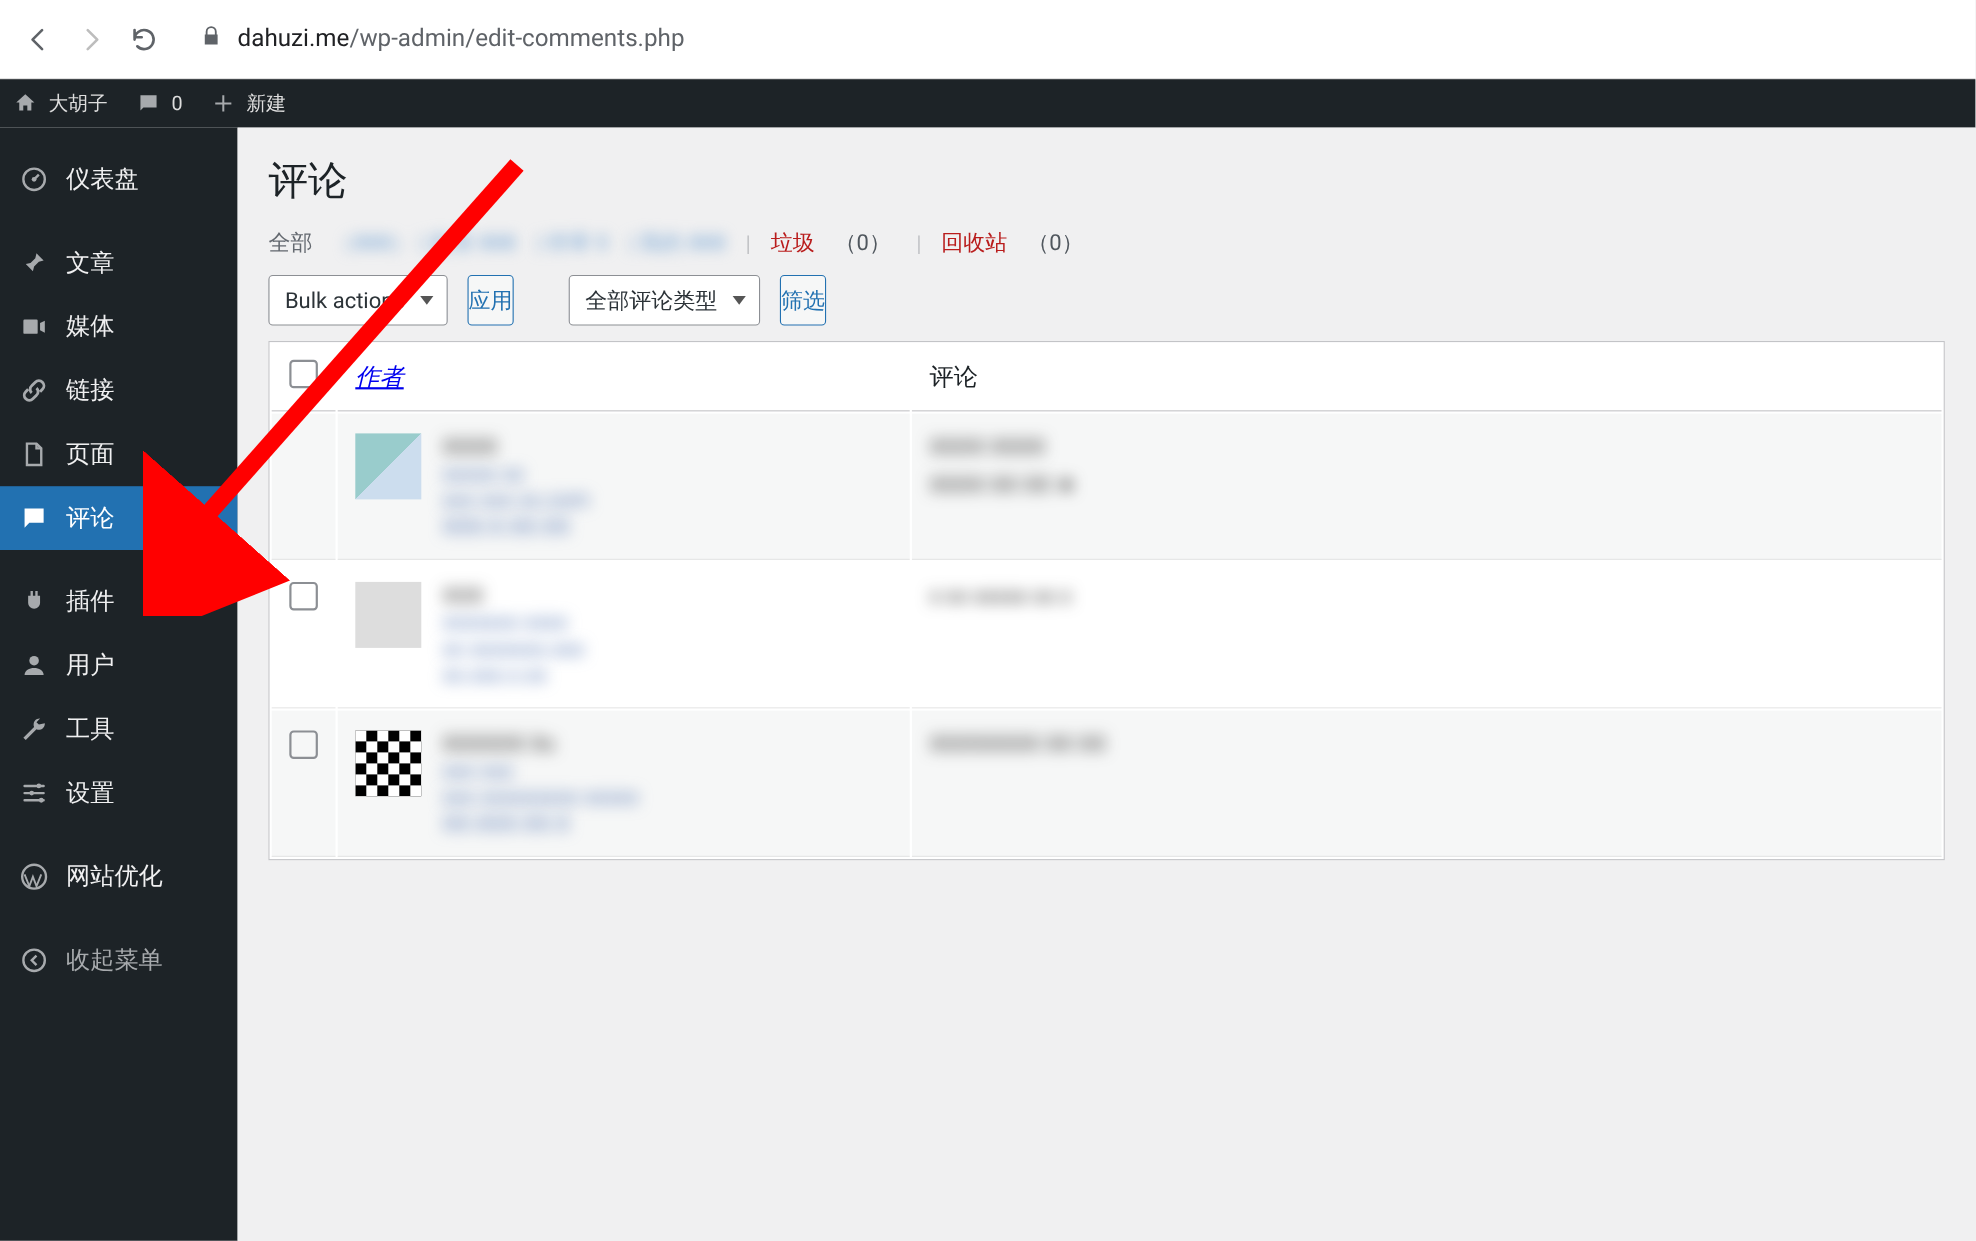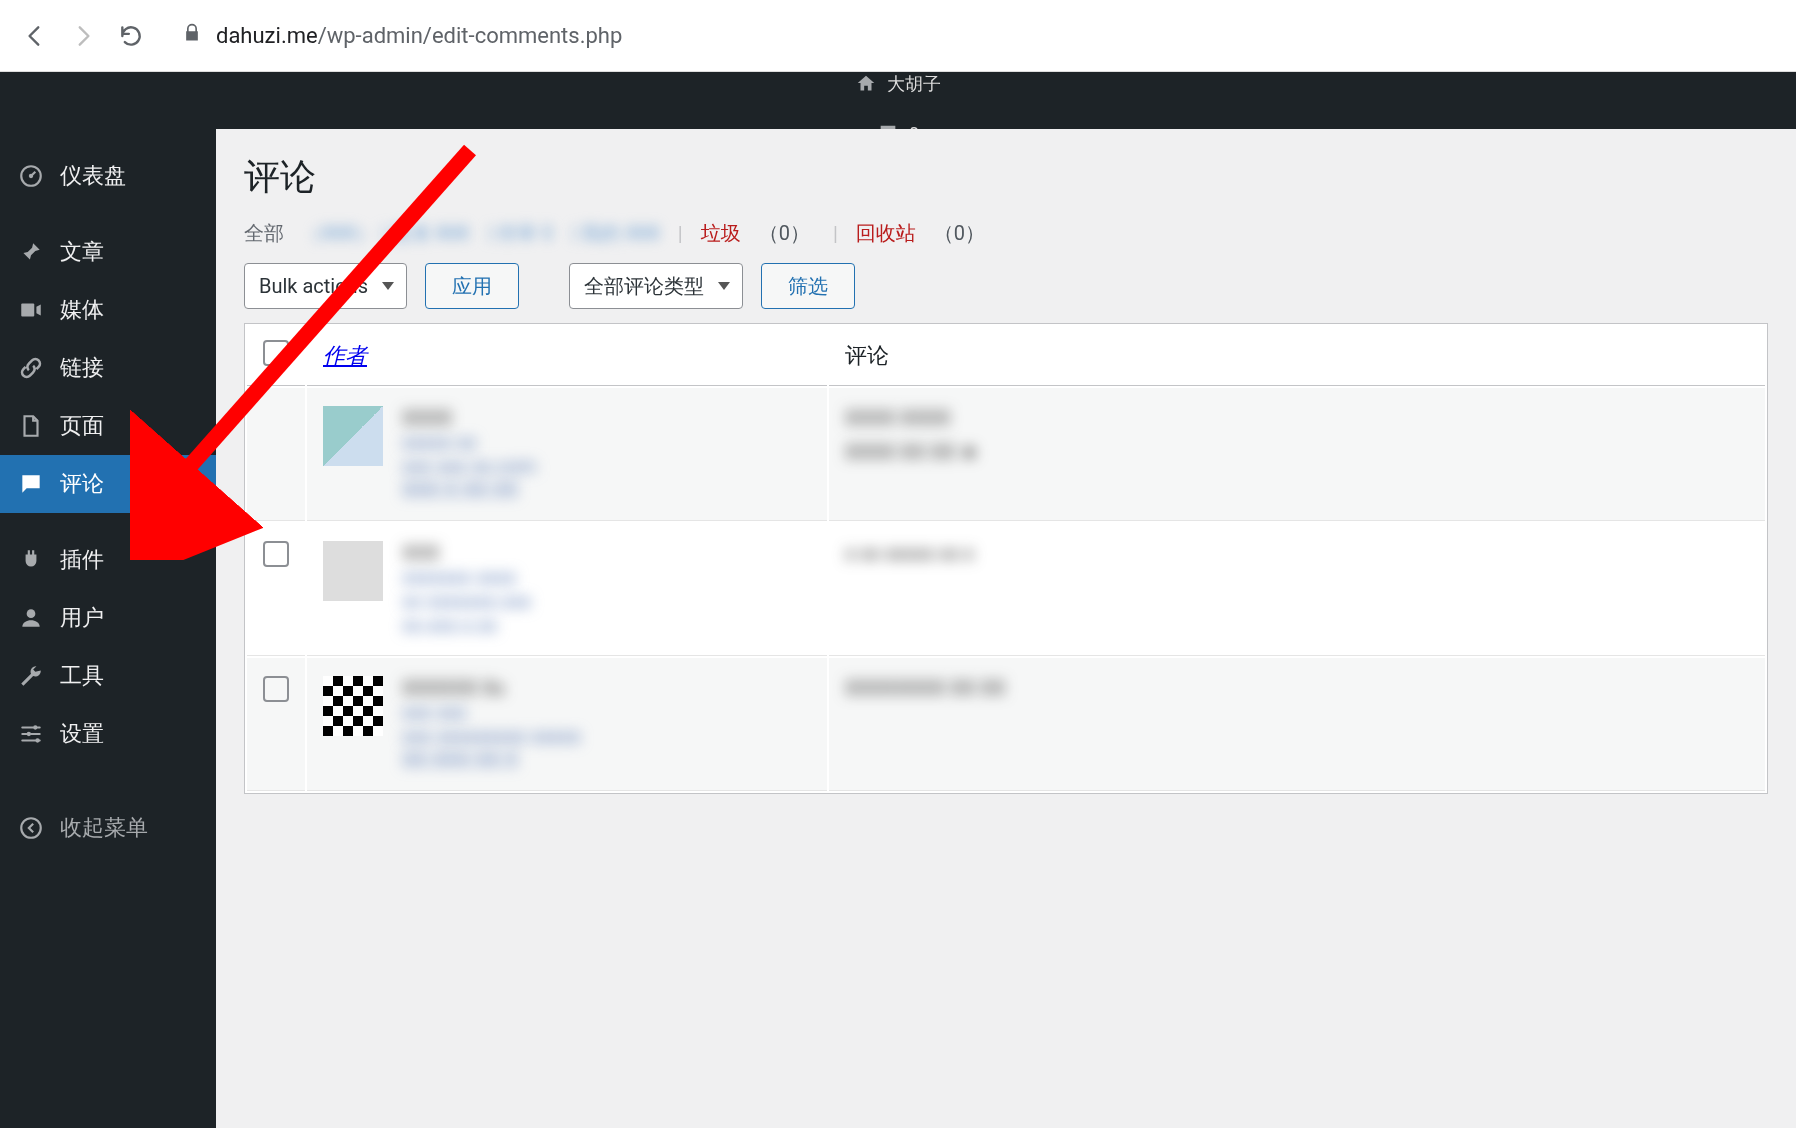--- a/index.html
+++ b/index.html
@@ -7,21 +7,21 @@
 
 
 .browser-chrome { height: 72px; background: #fff; border-bottom: 1px solid #ddd; display: flex; align-items: center; padding: 0 20px; gap: 18px; }
 .nav-btn { width: 30px; height: 30px; display: flex; align-items: center; justify-content: center; color: #5f6368; cursor: pointer; }
 .nav-btn.disabled { color: #bdbdbd; }
 .url-bar { flex: 0 0 auto; display: flex; align-items: center; gap: 14px; margin-left: 18px; font-size: 22px; color: #5f6368; }
 .url-bar .domain { color: #202124; }
 .lock-ico { color: #5f6368; }
 
 
-.adminbar { height: 57px; background: #1d2327; color: #ddd; display: flex; align-items: center; padding: 0 12px; font-size: 18px; gap: 26px; flex-direction: column; }
+.adminbar { height: 44px; background: #1d2327; color: #ddd; display: flex; align-items: center; padding: 0 12px; font-size: 18px; gap: 26px; }
 .adminbar .item { display: flex; align-items: center; gap: 10px; cursor: pointer; }
 .adminbar .item svg { fill: #a7aaad; }
 .adminbar .count { color: #ddd; }
 
 
 .wrap { display: flex; height: calc(100% - 104px); }
 
 
 .sidebar { width: 216px; background: #1d2327; color: #fff; padding-top: 18px; font-size: 22px; }
 .sidebar .menu-item { display: flex; align-items: center; gap: 16px; padding: 14px 18px; color: #f0f0f1; cursor: pointer; }
@@ -38,21 +38,21 @@
 
 .subsubsub { font-size: 20px; color: #646970; display: flex; align-items: center; gap: 18px; flex-wrap: wrap; margin-bottom: 16px; }
 .subsubsub a { color: #b91c1c; text-decoration: none; }
 .subsubsub .cnt { color: #50575e; }
 .subsubsub .sep { color: #c3c4c7; }
 .subsubsub .blur { filter: blur(6px); color: #7aa8d6; }
 
 .tablenav { display: flex; align-items: center; gap: 18px; margin-bottom: 14px; }
 .select-like { border: 1px solid #8c8f94; border-radius: 4px; background: #fff; height: 46px; padding: 0 38px 0 14px; font-size: 20px; color: #2c3338; position: relative; display: inline-flex; align-items: center; cursor: pointer; }
 .select-like::after { content: ""; position: absolute; right: 12px; top: 50%; width: 0; height: 0; border-left: 6px solid transparent; border-right: 6px solid transparent; border-top: 8px solid #555; transform: translateY(-50%); }
-.btn { border: 1px solid #2271b1; color: #2271b1; background: #f6f7f7; height: 46px; padding: 0 26px; border-radius: 4px; font-size: 20px; cursor: pointer; display: inline-flex; align-items: center; }
+.btn { border: 1px solid #2271b1; color: #2271b1; background: #f6f7f7; height: 46px; padding: 0 0; border-radius: 4px; font-size: 20px; cursor: pointer; display: inline-flex; align-items: center; }
 
 
 .comments-table { width: 100%; background: #fff; border: 1px solid #c3c4c7; border-top: 1px solid #c3c4c7; }
 .comments-table thead { }
 .comments-table th { text-align: left; font-weight: 400; font-size: 22px; padding: 14px 16px; color: #2271b1; border-bottom: 1px solid #c3c4c7; }
 .comments-table th.cb { width: 52px; }
 .comments-table th.author-col { width: 520px; font-style: italic; }
 .comments-table th.comment-col { color: #1d2327; }
 .comments-table td { padding: 18px 16px; vertical-align: top; border-bottom: 1px solid #e5e5e5; font-size: 20px; }
 .comments-table tr.alt { background: #f6f7f7; }
@@ -184,20 +184,27 @@
     <div class="menu-item">
       <svg viewBox="0 0 24 24">
           <path d="M4 6h10M18 6h2M4 12h4M12 12h8M4 18h12M20 18h0" stroke="#a7aaad" stroke-width="2" stroke-linecap="round"></path>
           <circle cx="16" cy="6" r="2"></circle>
           <circle cx="10" cy="12" r="2"></circle>
           <circle cx="18" cy="18" r="2"></circle>
         </svg>
       <span>设置</span>
     </div>
     <div class="sep"></div>
+    <div class="menu-item">
+      <svg viewBox="0 0 24 24">
+          <circle cx="12" cy="12" r="10" fill="none" stroke="#a7aaad" stroke-width="2"></circle>
+          <path d="M4 10l4 10 3-8 3 8 4-10" fill="none" stroke="#a7aaad" stroke-width="1.6"></path>
+        </svg>
+      <span>网站优化</span>
+    </div>
     <div class="sep"></div>
     <div class="menu-item collapse">
       <svg viewBox="0 0 24 24">
           <circle cx="12" cy="12" r="9" fill="none" stroke="#a7aaad" stroke-width="2"></circle>
           <path d="M14 8l-4 4 4 4" fill="none" stroke="#a7aaad" stroke-width="2"></path>
         </svg>
       <span>收起菜单</span>
     </div>
   </div>
 

